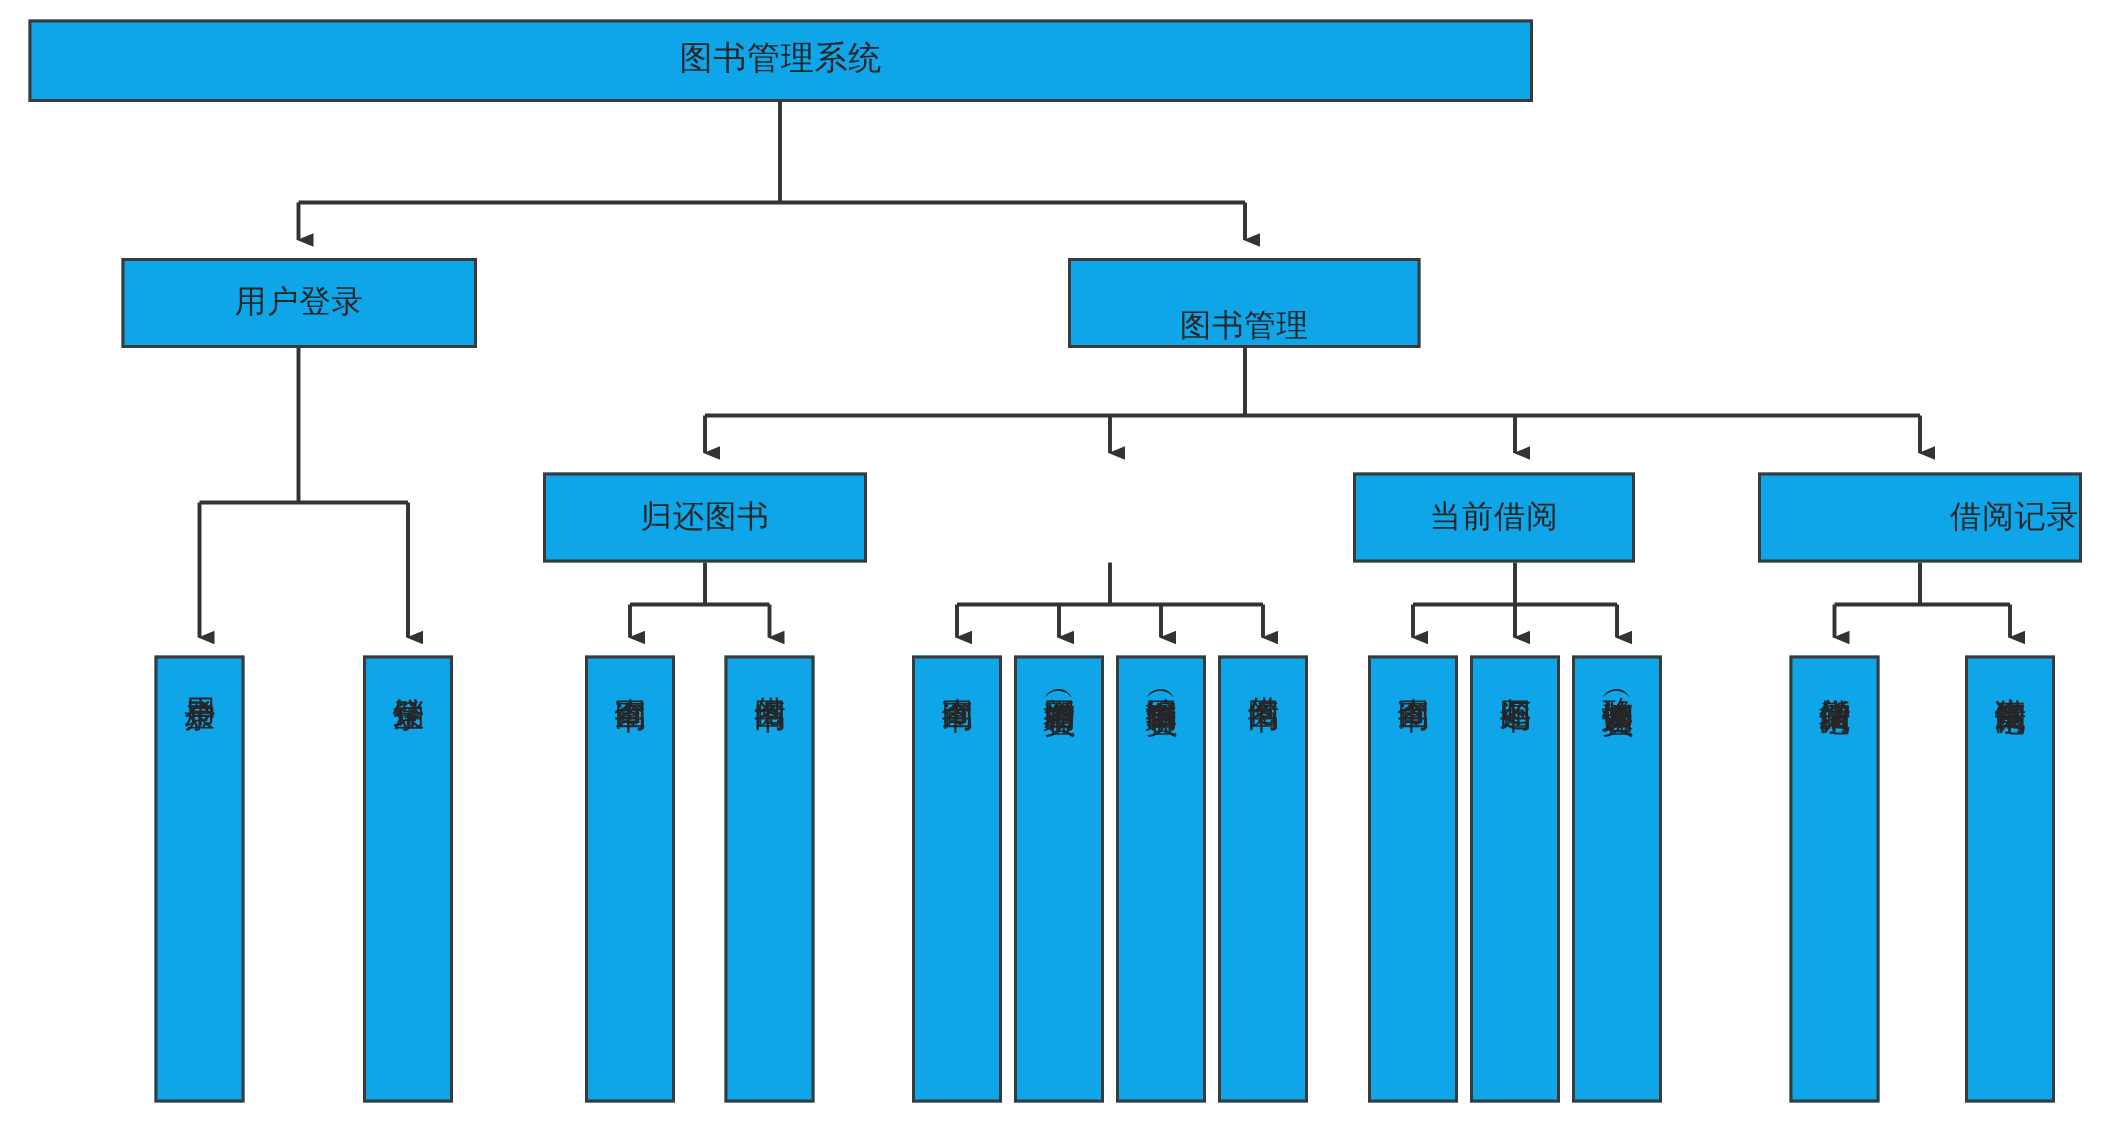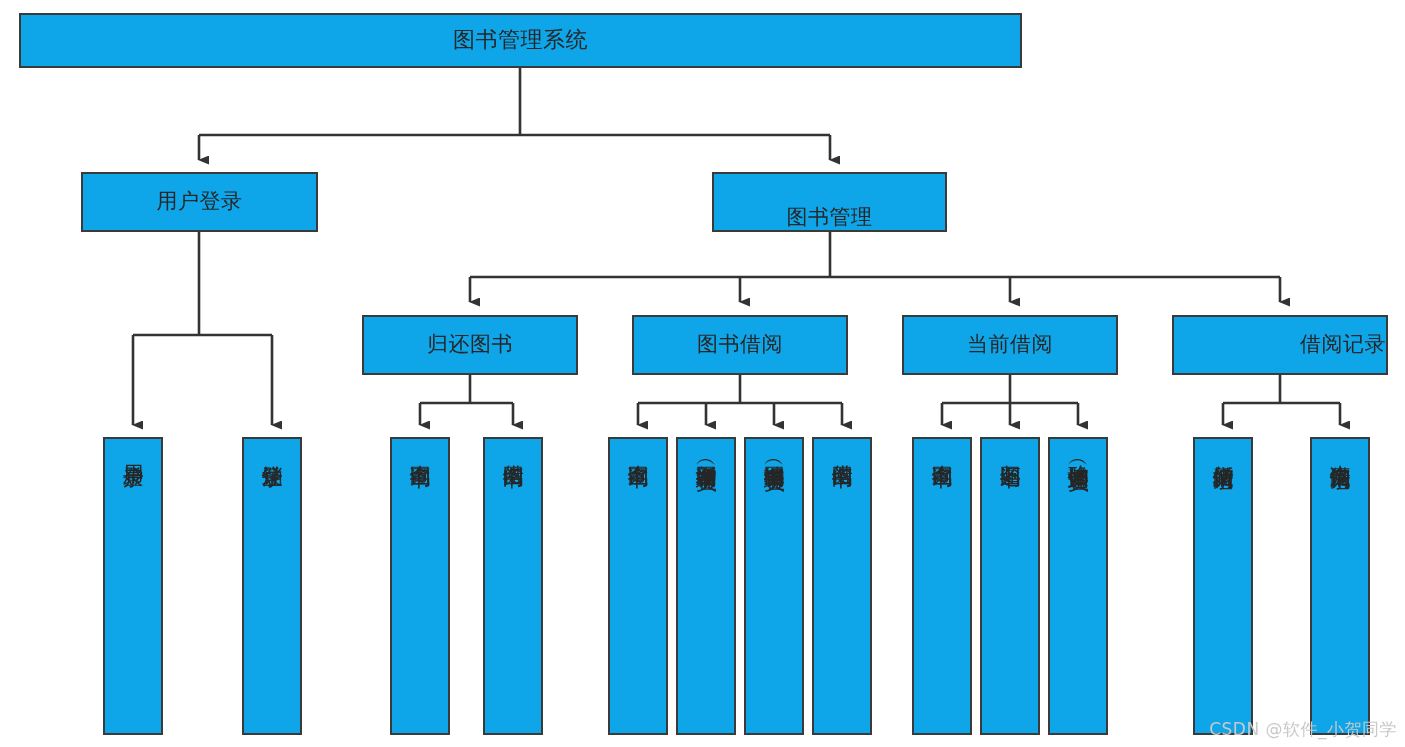--- a/index.html
+++ b/index.html
@@ -142,25 +142,22 @@
   </div>
 
   <div class="node horizontal" style="left:712px; top:172px; width:235px; height:60px;align-items:flex-end;">
     <span class="node-label">图书管理</span>
   </div>
 
   <div class="node horizontal" style="left:362px; top:315px; width:216px; height:60px;">
     <span class="node-label">归还图书</span>
   </div>
 
-  <div class="node horizontal" style="left:632px; top:315px; width:216px; height:60px;">
-    <span class="node-label">图书借阅</span>
-  </div>
-
-  <div class="node horizontal" style="left:902px; top:315px; width:216px; height:60px;">
+
+  <div class="node horizontal" style="left:902px; top:315px; width:188px; height:60px;">
     <span class="node-label">当前借阅</span>
   </div>
 
   <div class="node horizontal" style="left:1172px; top:315px; width:216px; height:60px;justify-content:flex-end;">
     <span class="node-label">借阅记录</span>
   </div>
 
   <div class="node vertical" style="left:103px; top:437px; width:60px; height:298px;">
     <span class="node-label">用户登录</span>
   </div>
@@ -206,15 +203,14 @@
   </div>
 
   <div class="node vertical" style="left:1193px; top:437px; width:60px; height:298px;">
     <span class="node-label">新增借阅记录</span>
   </div>
 
   <div class="node vertical" style="left:1310px; top:437px; width:60px; height:298px;">
     <span class="node-label">查询借阅记录</span>
   </div>
 
-  <div id="watermark">CSDN @软件_小贺同学</div>
 
 </div>
 
 </body></html>

